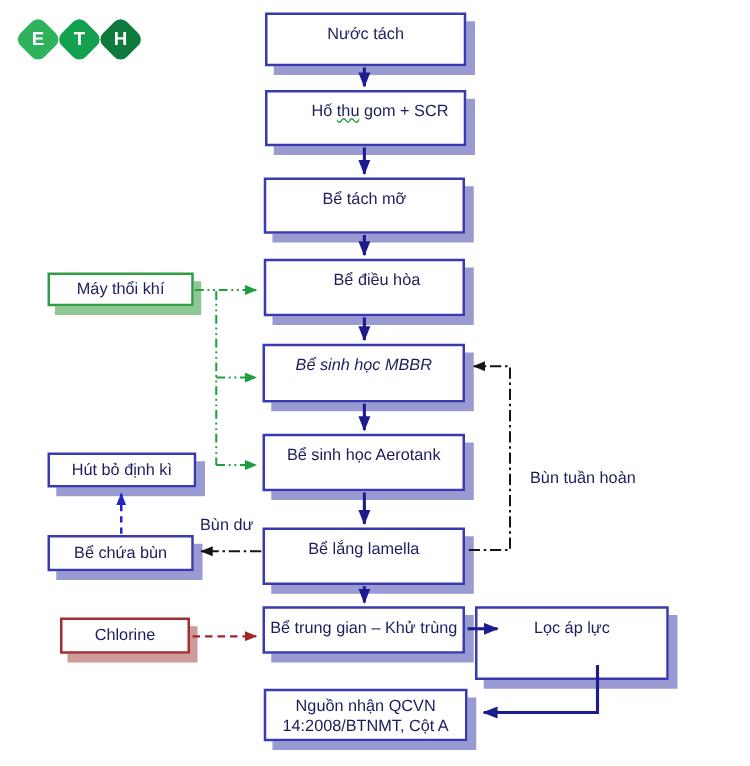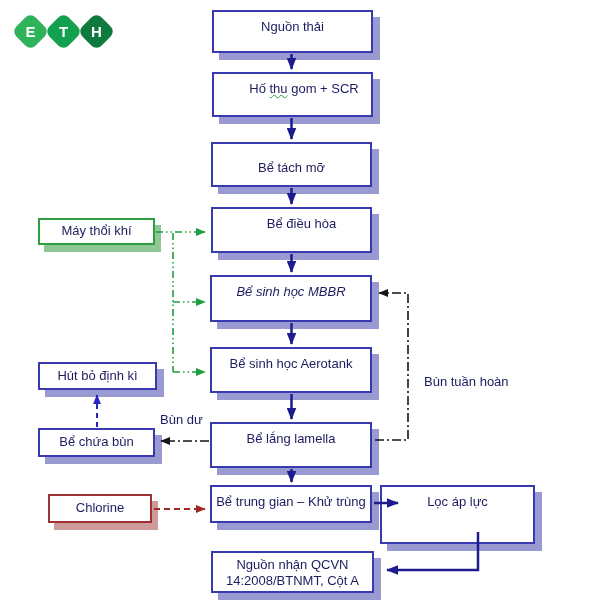--- a/index.html
+++ b/index.html
@@ -43,28 +43,28 @@
       </div>
     <div class="tile" style="left:50px;background:#13a04f;">
         <span>T</span>
       </div>
     <div class="tile" style="left:83px;background:#0e7a3e;">
         <span>H</span>
       </div>
   </div>
 
   <div class="box" style="left:212px;top:10px;width:161px;height:43px;">
-      <span>Nguồn thải</span>
+      <span>Nước tách</span>
     </div>
 
   <div class="box" style="left:212px;top:72px;width:161px;height:45px;padding-left:27px;">
     <span><span>Hố </span><span class="wavy">thu</span><span> gom + SCR</span></span>
   </div>
 
-  <div class="box" style="left:211px;top:142px;width:161px;height:45px;align-items:center;">
+  <div class="box" style="left:211px;top:142px;width:161px;height:45px;">
       <span>Bể tách mỡ</span>
     </div>
 
   <div class="box" style="left:211px;top:207px;width:161px;height:46px;padding-left:24px;">
       <span>Bể điều hòa</span>
     </div>
 
   <div class="box" style="left:210px;top:275px;width:162px;height:47px;font-style:italic;">
       <span>Bể sinh học MBBR</span>
     </div>

